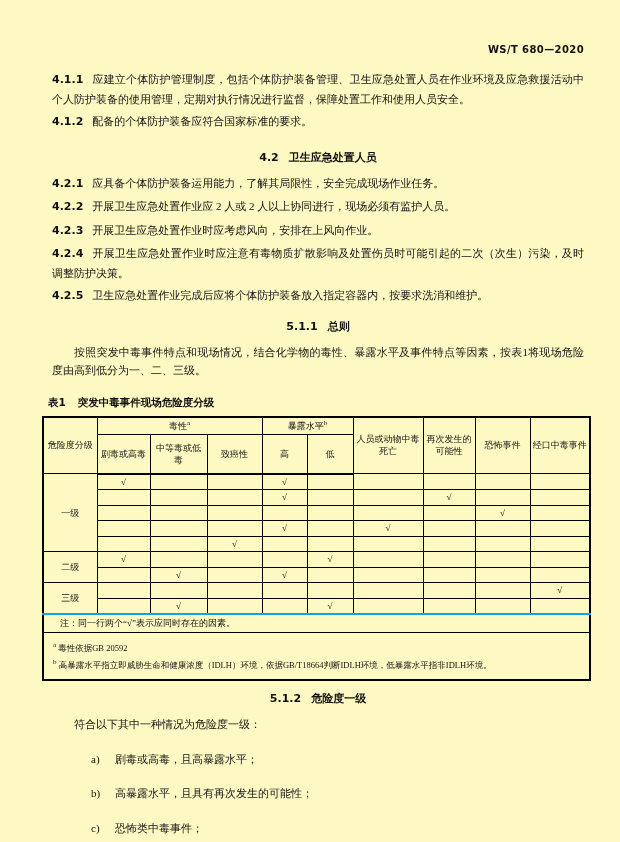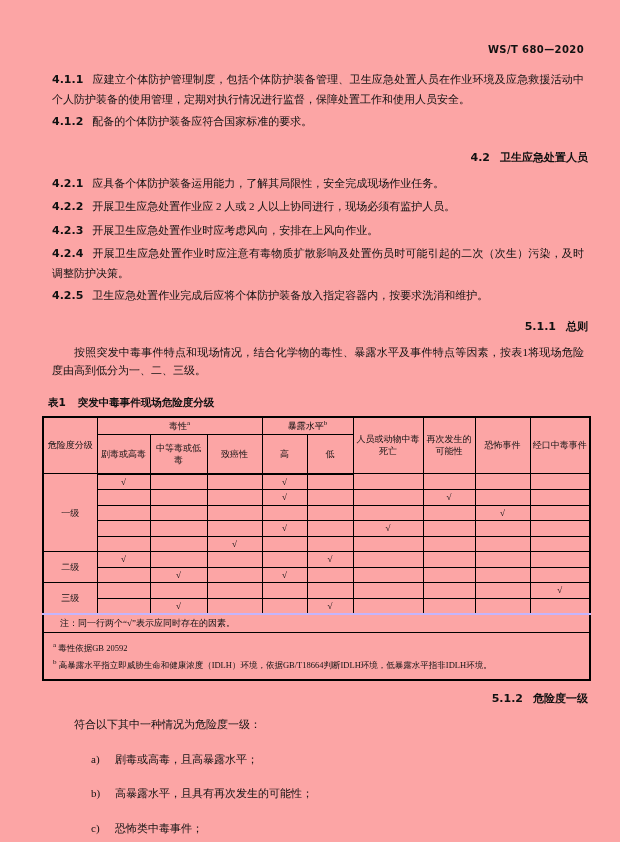--- a/index.html
+++ b/index.html
@@ -1,34 +1,34 @@
 <!DOCTYPE html>
 <html lang="zh"><head>
 <meta charset="utf-8">
 <style>
   html,body{margin:0;padding:0;background:#ffffff;}
   .page{
-    width:620px;height:842px;background:#fca5a5;color:#111;
+    width:620px;height:842px;background:#fef9c3;color:#111;
     font-family:"Liberation Serif","DejaVu Serif",serif;
     position:relative;overflow:hidden;box-sizing:border-box;
   }
   .doc-header{
     text-align:right;padding:44px 36px 0 0;
     font-family:"DejaVu Sans","Liberation Sans",sans-serif;
     font-weight:bold;font-size:10px;letter-spacing:.4px;
   }
   .content{padding:11px 32px 0 48px;font-size:11px;line-height:18.5px;text-align:justify;}
   p{margin:4px;}
   .cnum{
     font-family:"DejaVu Sans","Liberation Sans",sans-serif;
     font-weight:bold;margin-right:9px;white-space:nowrap;
   }
   .heading{
     font-family:"DejaVu Sans","Liberation Sans",sans-serif;
-    font-weight:bold;font-size:11px;line-height:15px;text-align:right;
+    font-weight:bold;font-size:11px;line-height:15px;text-align:center;
   }
   .hnum{margin-right:10px;}
   .h-42{margin:18px 0 9px;}
   .h-5{margin:17px 0 0;}
   .h-51{margin:17px 0 0;}
   .h-511{margin:13px 0 9px;}
   .h-512{margin:10px 0 9px;}
   .indent2{text-indent:2em;}
   .table-caption{
     text-align:left;font-family:"DejaVu Sans","Liberation Sans",sans-serif;
@@ -43,21 +43,21 @@
     border:1px solid #000;font-weight:normal;text-align:center;vertical-align:middle;
     padding:1px 2px;line-height:12px;word-break:break-all;
   }
   .t1 thead .hr1 th{height:14px;}
   .t1 thead .hr2 th{height:36px;}
   .t1 thead th{border-bottom-width:1px;}
   .t1 thead .hr2 th{border-bottom:2px solid #000;}
   .t1 tbody td{height:12.5px;font-size:9px;}
   .t1 td.level{font-size:9px;}
   .t1 .note-row td{
-    text-align:left;padding:2px 4px 2px 16px;border-top:2px solid #c4b5fd;height:auto;line-height:13px;
+    text-align:left;padding:2px 4px 2px 16px;border-top:2px solid #0ea5e9;height:auto;line-height:13px;
   }
   .t1 .footnote-row td{text-align:left;padding:7px 6px 4px 9px;height:auto;}
   .fn-line{margin:1px 0 3px;line-height:14px;font-size:8.5px;text-align:left;}
   sup{font-size:7px;line-height:0;}
   .list-item{margin:16px;}
   .li-label{display:inline-block;width:24px;margin-left:27px;}
 </style>
 </head>
 <body>
 

